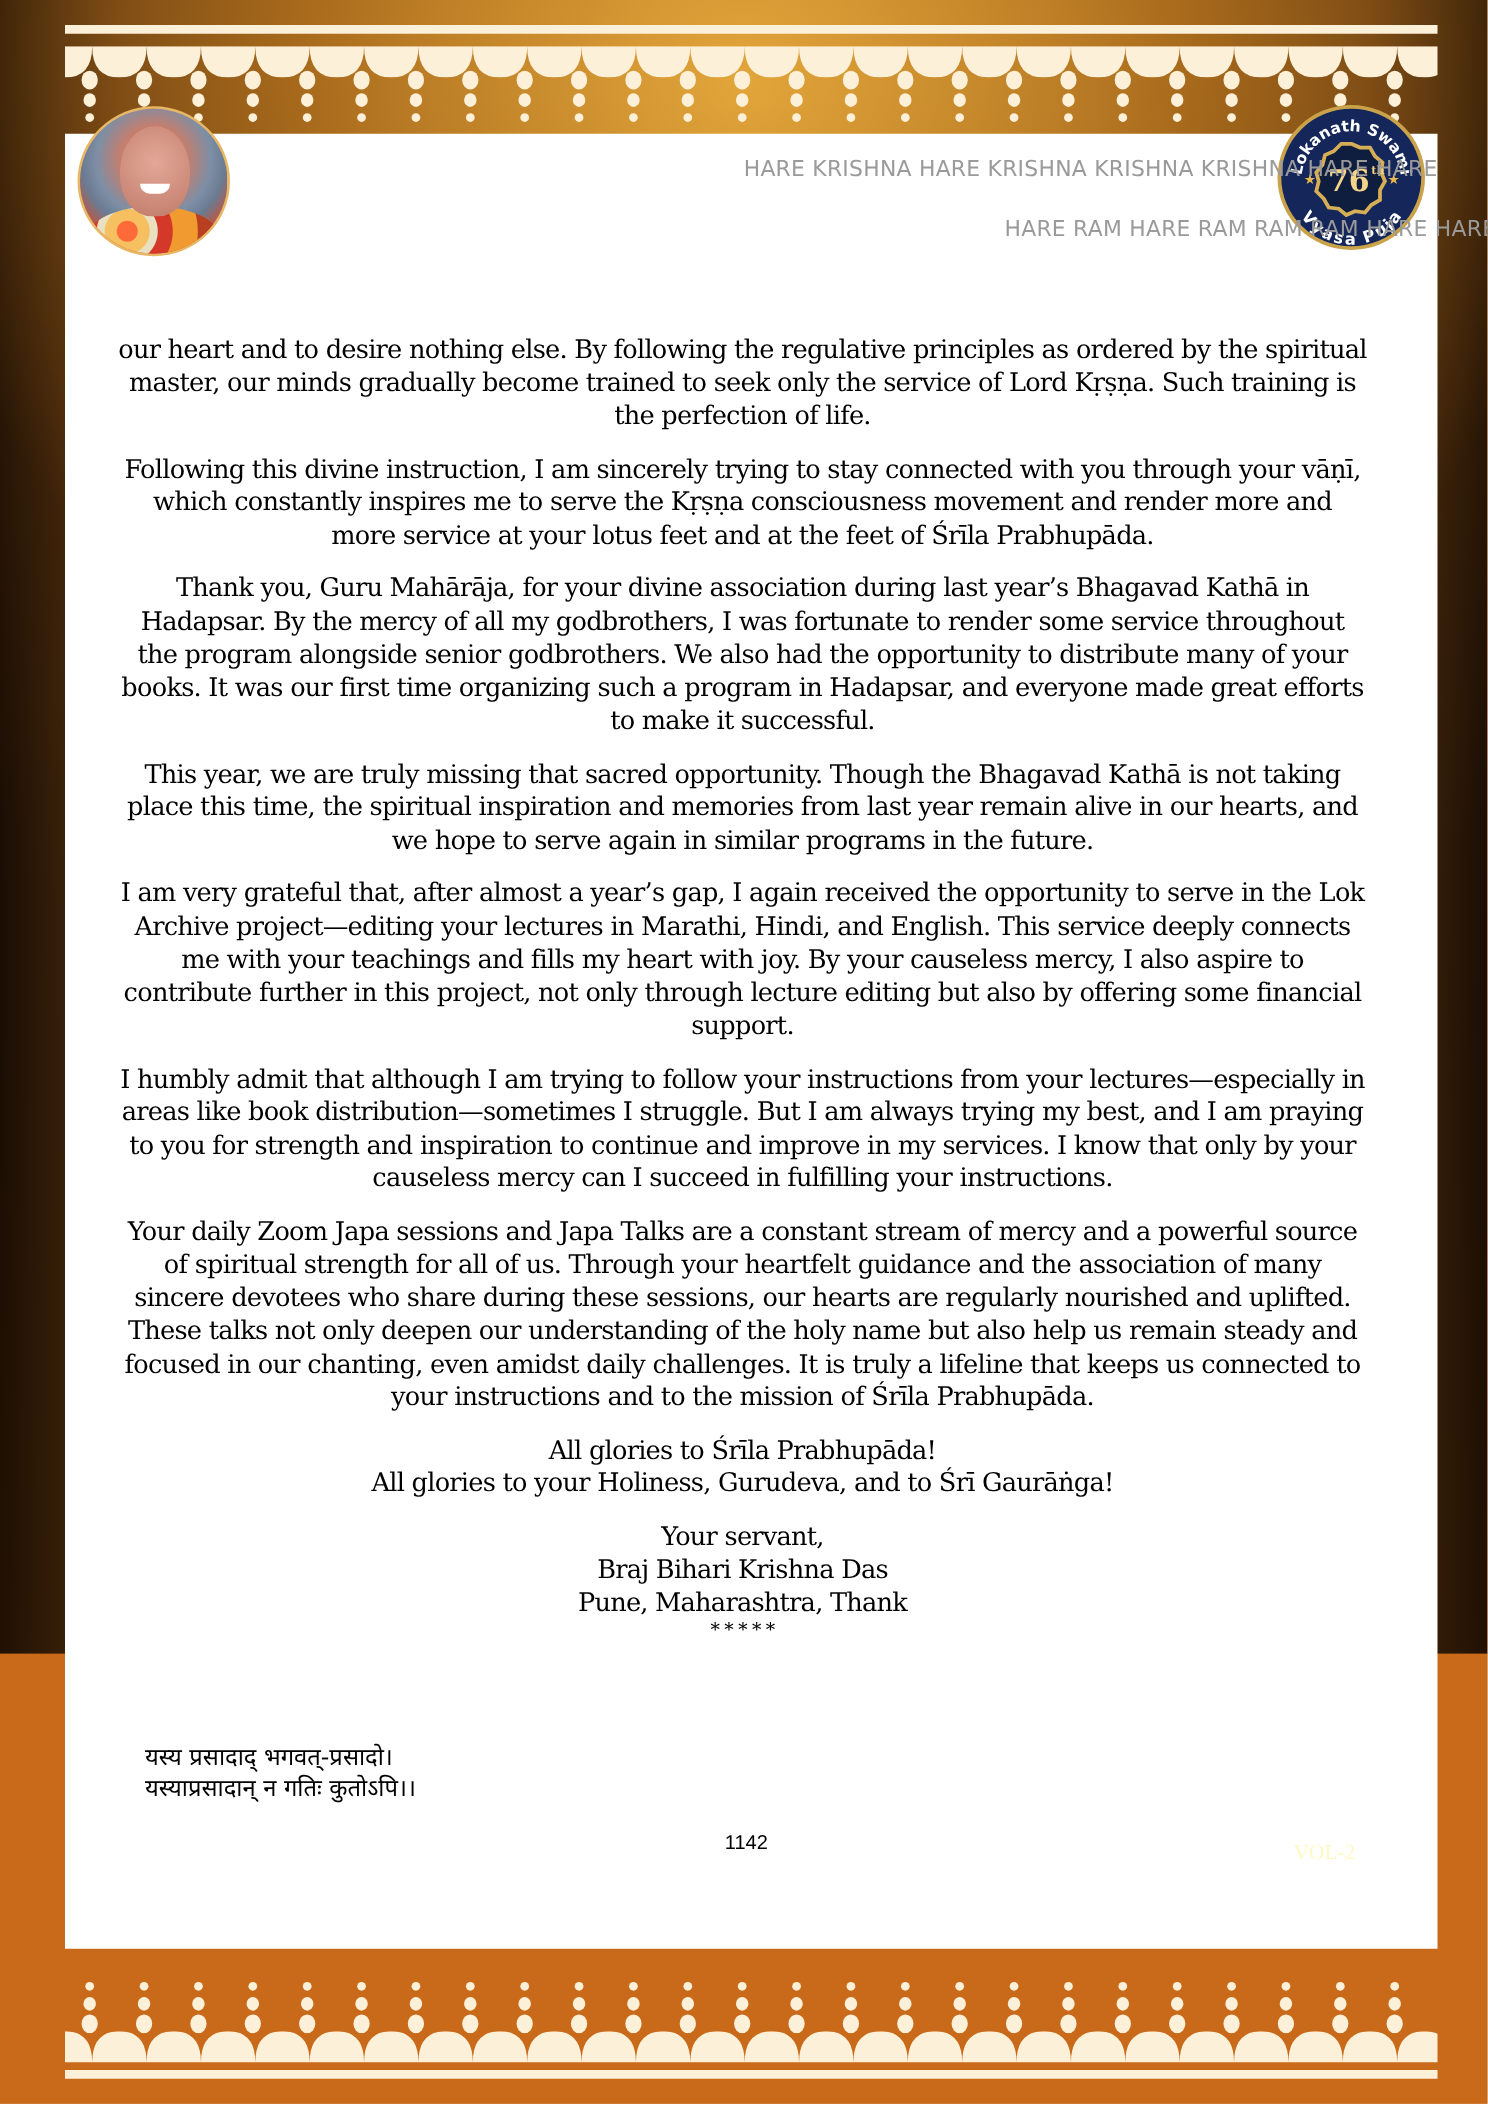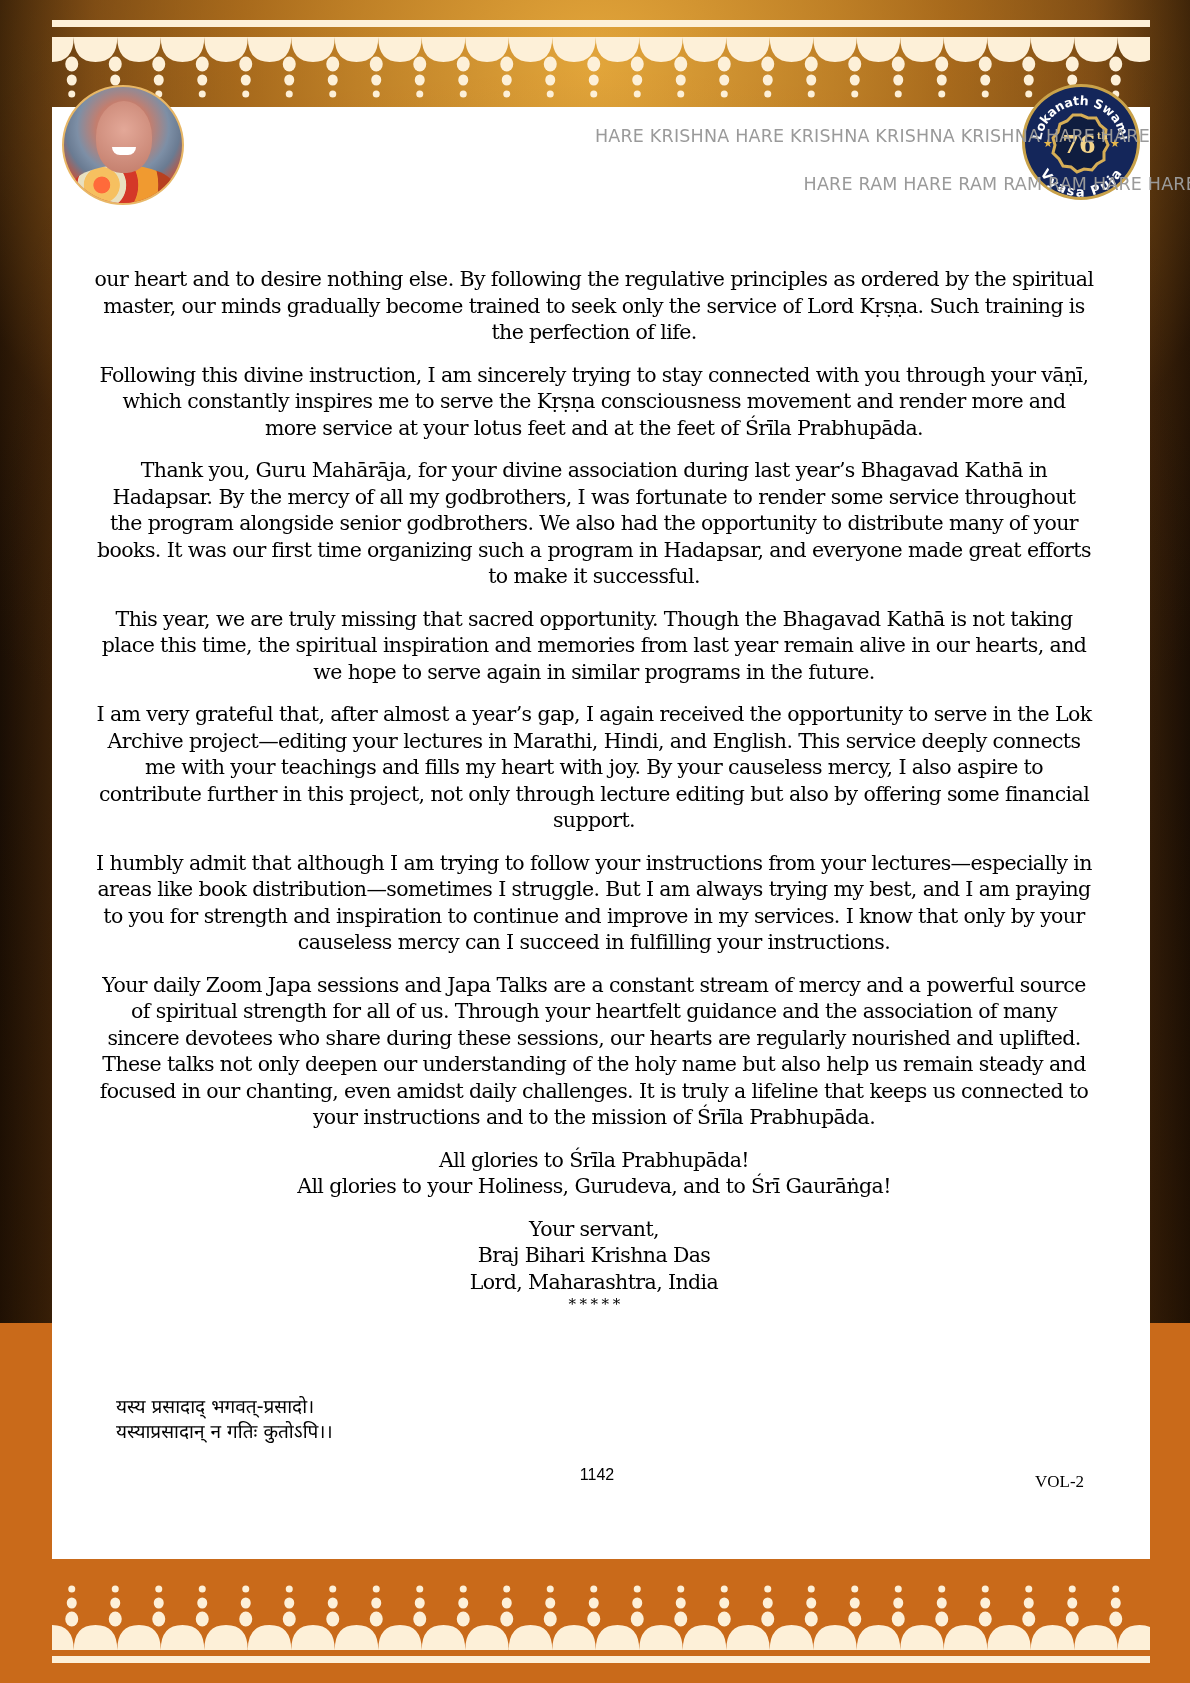--- a/index.html
+++ b/index.html
@@ -93,21 +93,21 @@
   .sanskrit {
     position: absolute; left: 116px; top: 1394px;
     font-family: "DejaVu Sans", sans-serif; font-size: 19px; line-height: 25px; color: #000000;
   }
   .page-number {
     position: absolute; left: 540px; top: 1466px; width: 114px; text-align: center;
     font-family: "Liberation Sans", sans-serif; font-size: 16px; color: #000000;
   }
   .vol-label {
     position: absolute; left: 1035px; top: 1472px;
-    font-family: "Liberation Serif", serif; font-size: 17px; color: #000000;
+    font-family: "Liberation Serif", serif; font-size: 17px; color: #fef9c3;
   }
 </style>
 </head>
 <body>
 
 <div class="bg-top"></div>
 <div class="bg-bottom"></div>
 
 <div class="top-line"></div>
 <svg class="top-scallops" width="1098" height="25" viewBox="0 0 1098 25" id="topScallops">
@@ -230,21 +230,21 @@
   <p>I am very grateful that, after almost a year’s gap, I again received the opportunity to serve in the Lok Archive project—editing your lectures in Marathi, Hindi, and English. This service deeply connects me with your teachings and fills my heart with joy. By your causeless mercy, I also aspire to contribute further in this project, not only through lecture editing but also by offering some financial support.</p>
   <p>I humbly admit that although I am trying to follow your instructions from your lectures—especially in areas like book distribution—sometimes I struggle. But I am always trying my best, and I am praying to you for strength and inspiration to continue and improve in my services. I know that only by your causeless mercy can I succeed in fulfilling your instructions.</p>
   <p>Your daily Zoom Japa sessions and Japa Talks are a constant stream of mercy and a powerful source of spiritual strength for all of us. Through your heartfelt guidance and the association of many sincere devotees who share during these sessions, our hearts are regularly nourished and uplifted. These talks not only deepen our understanding of the holy name but also help us remain steady and focused in our chanting, even amidst daily challenges. It is truly a lifeline that keeps us connected to your instructions and to the mission of Śrīla Prabhupāda.</p>
   <p>
     <span class="line">All glories to Śrīla Prabhupāda!</span>
     <span class="line">All glories to your Holiness, Gurudeva, and to Śrī Gaurāṅga!</span>
   </p>
   <p>
     <span class="line">Your servant,</span>
     <span class="line">Braj Bihari Krishna Das</span>
-    <span class="line">Lord, Maharashtra, India</span>
+    <span class="line">Pune, Maharashtra, Thank</span>
     <span class="line" style="font-size:15px;line-height:18px;">* * * * *</span>
   </p>
 </div>
 
 <div class="sanskrit">
   <div>यस्य प्रसादाद् भगवत्-प्रसादो।</div>
   <div>यस्याप्रसादान् न गतिः कुतोऽपि।।</div>
 </div>
 
 <div class="page-number">1142</div>

